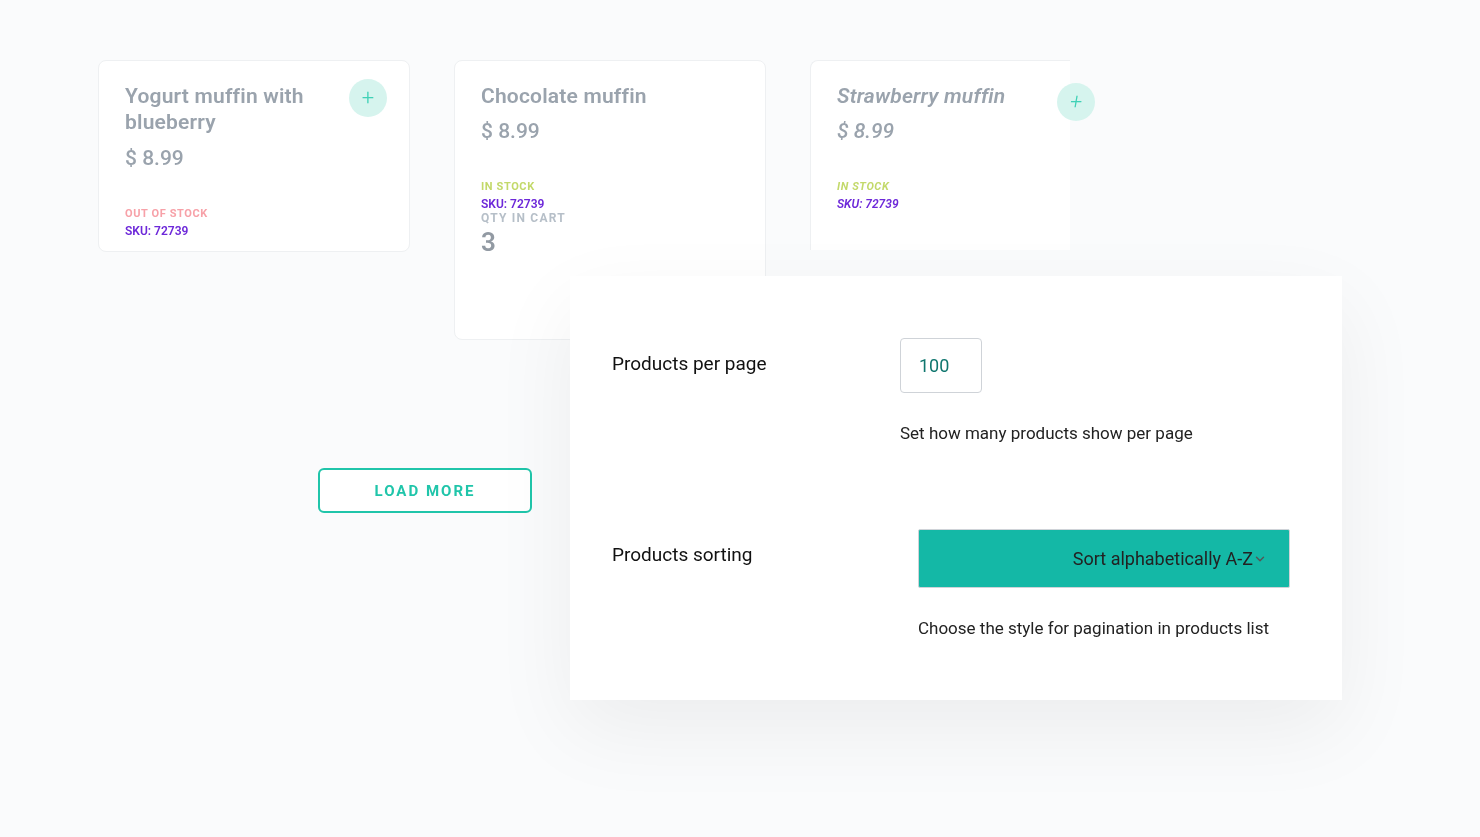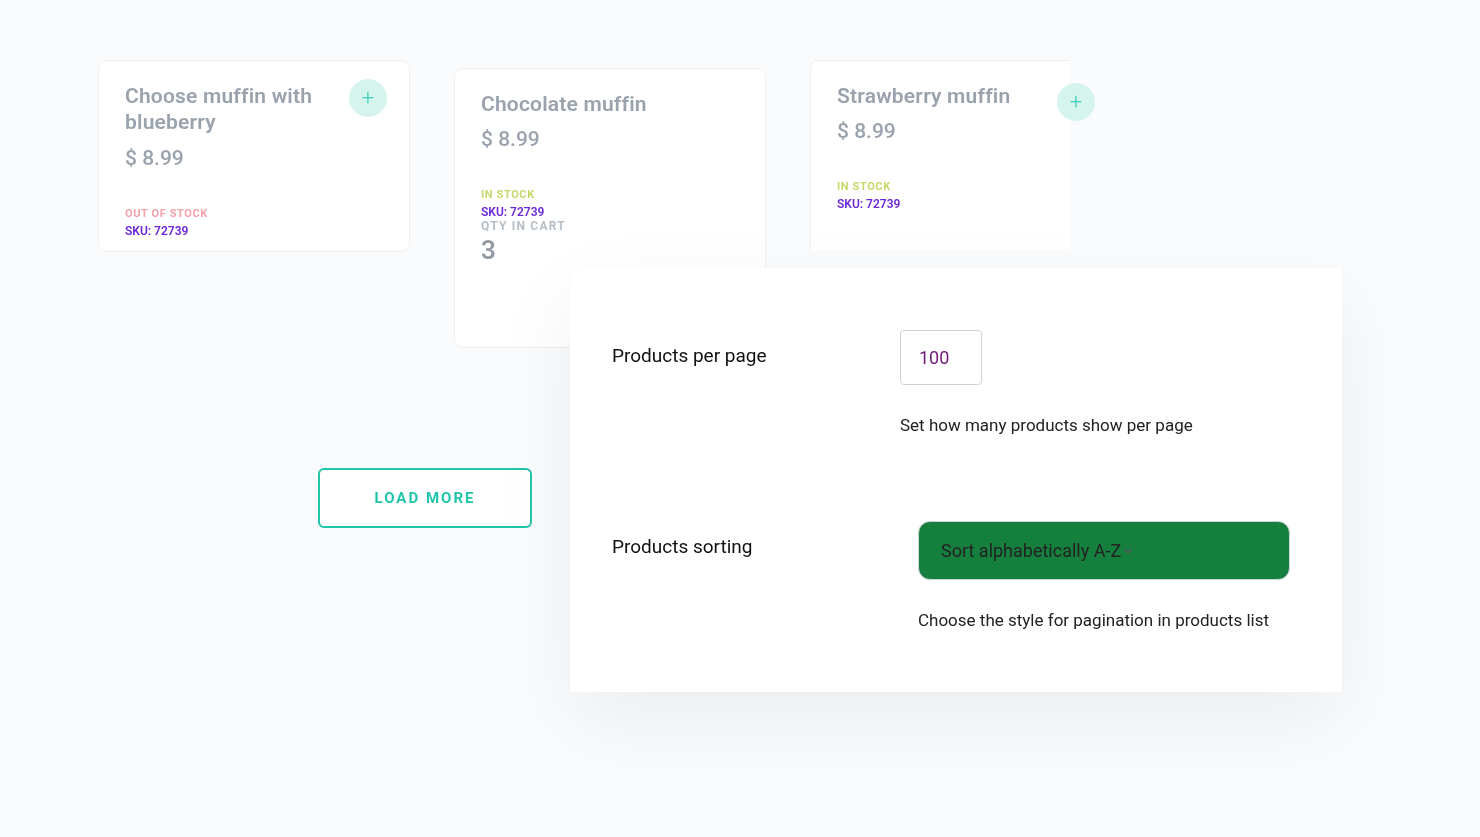--- a/index.html
+++ b/index.html
@@ -23,32 +23,33 @@
       padding: 22px 26px 22px 26px;
       width: 312px;
     }
     .card1 {
       left: 98px;
       top: 60px;
       height: 192px;
     }
     .card2 {
       left: 454px;
-      top: 68px;
+      top: 60px;
       width: 312px;
       height: 280px;
     }
     .card3 {
       left: 810px;
       top: 60px;
       width: 260px;
       height: 190px;
       border-right: none;
       border-bottom: none;
       border-radius: 8px 0 0 0;
+      font-style: italic;
     }
     .product-title {
       font-size: 21px;
       font-weight: 600;
       color: #9aa3ad;
       line-height: 1.25;
       letter-spacing: 0.2px;
       max-width: 210px;
     }
     .product-price {
@@ -124,37 +125,37 @@
     .qty-btn.partial-hidden {
       height: 22px;
       border-radius: 40px 40px 0 0;
       align-self: flex-end;
     }
     .load-more-btn {
       position: absolute;
       left: 318px;
       top: 468px;
       width: 214px;
-      height: 60px;
+      height: 45px;
       border: 2px solid #20c5aa;
       background: #ffffff;
       border-radius: 6px;
       color: #20c5aa;
       font-size: 15px;
       font-weight: 700;
       letter-spacing: 2px;
       display: flex;
       align-items: center;
       justify-content: center;
       cursor: pointer;
     }
     .settings-panel {
       position: absolute;
       left: 570px;
-      top: 268px;
+      top: 276px;
       width: 772px;
       height: 424px;
       background: #ffffff;
       box-shadow: 0 30px 80px rgba(0,0,0,0.06);
       padding: 62px 52px 20px 42px;
     }
     .setting-row {
       display: flex;
       align-items: flex-start;
       margin-bottom: 86px;
@@ -165,54 +166,54 @@
       font-size: 19px;
       color: #111;
       padding-top: 14px;
     }
     .setting-right { flex: 1; }
     .input-box {
       border: 1px solid #cfd3d8;
       border-radius: 4px;
       padding: 16px 18px;
       font-size: 18px;
-      color: #701a75;
+      color: #0f766e;
       width: 82px;
       background: #fff;
     }
     .select-box {
       border: 1px solid #cfd3d8;
-      border-radius: 12px;
+      border-radius: 2px;
       padding: 18px 22px;
       font-size: 18px;
       color: #222;
       width: 372px;
-      background: #15803d;
+      background: #14b8a6;
       display: flex;
       align-items: center;
-      justify-content: flex-start;
+      justify-content: flex-end;
       cursor: pointer;
     }
     .chevron {
       width: 14px;
       height: 14px;
       display: inline-block;
     }
     .chevron svg { display: block; }
     .helper-text {
       font-size: 17px;
       color: #222;
       margin-top: 30px;
     }
   </style>
 </head>
 <body>
 
 <div class="product-card card1">
-  <div class="product-title">Choose muffin with blueberry</div>
+  <div class="product-title">Yogurt muffin with blueberry</div>
   <div class="product-price">$ 8.99</div>
   <div class="stock-line out-of-stock">OUT OF STOCK</div>
   <div class="sku-line">SKU: 72739</div>
   <div class="add-badge">
     <span class="plus-glyph">+</span>
   </div>
 </div>
 
 <div class="product-card card2">
   <div class="product-title">Chocolate muffin</div>

